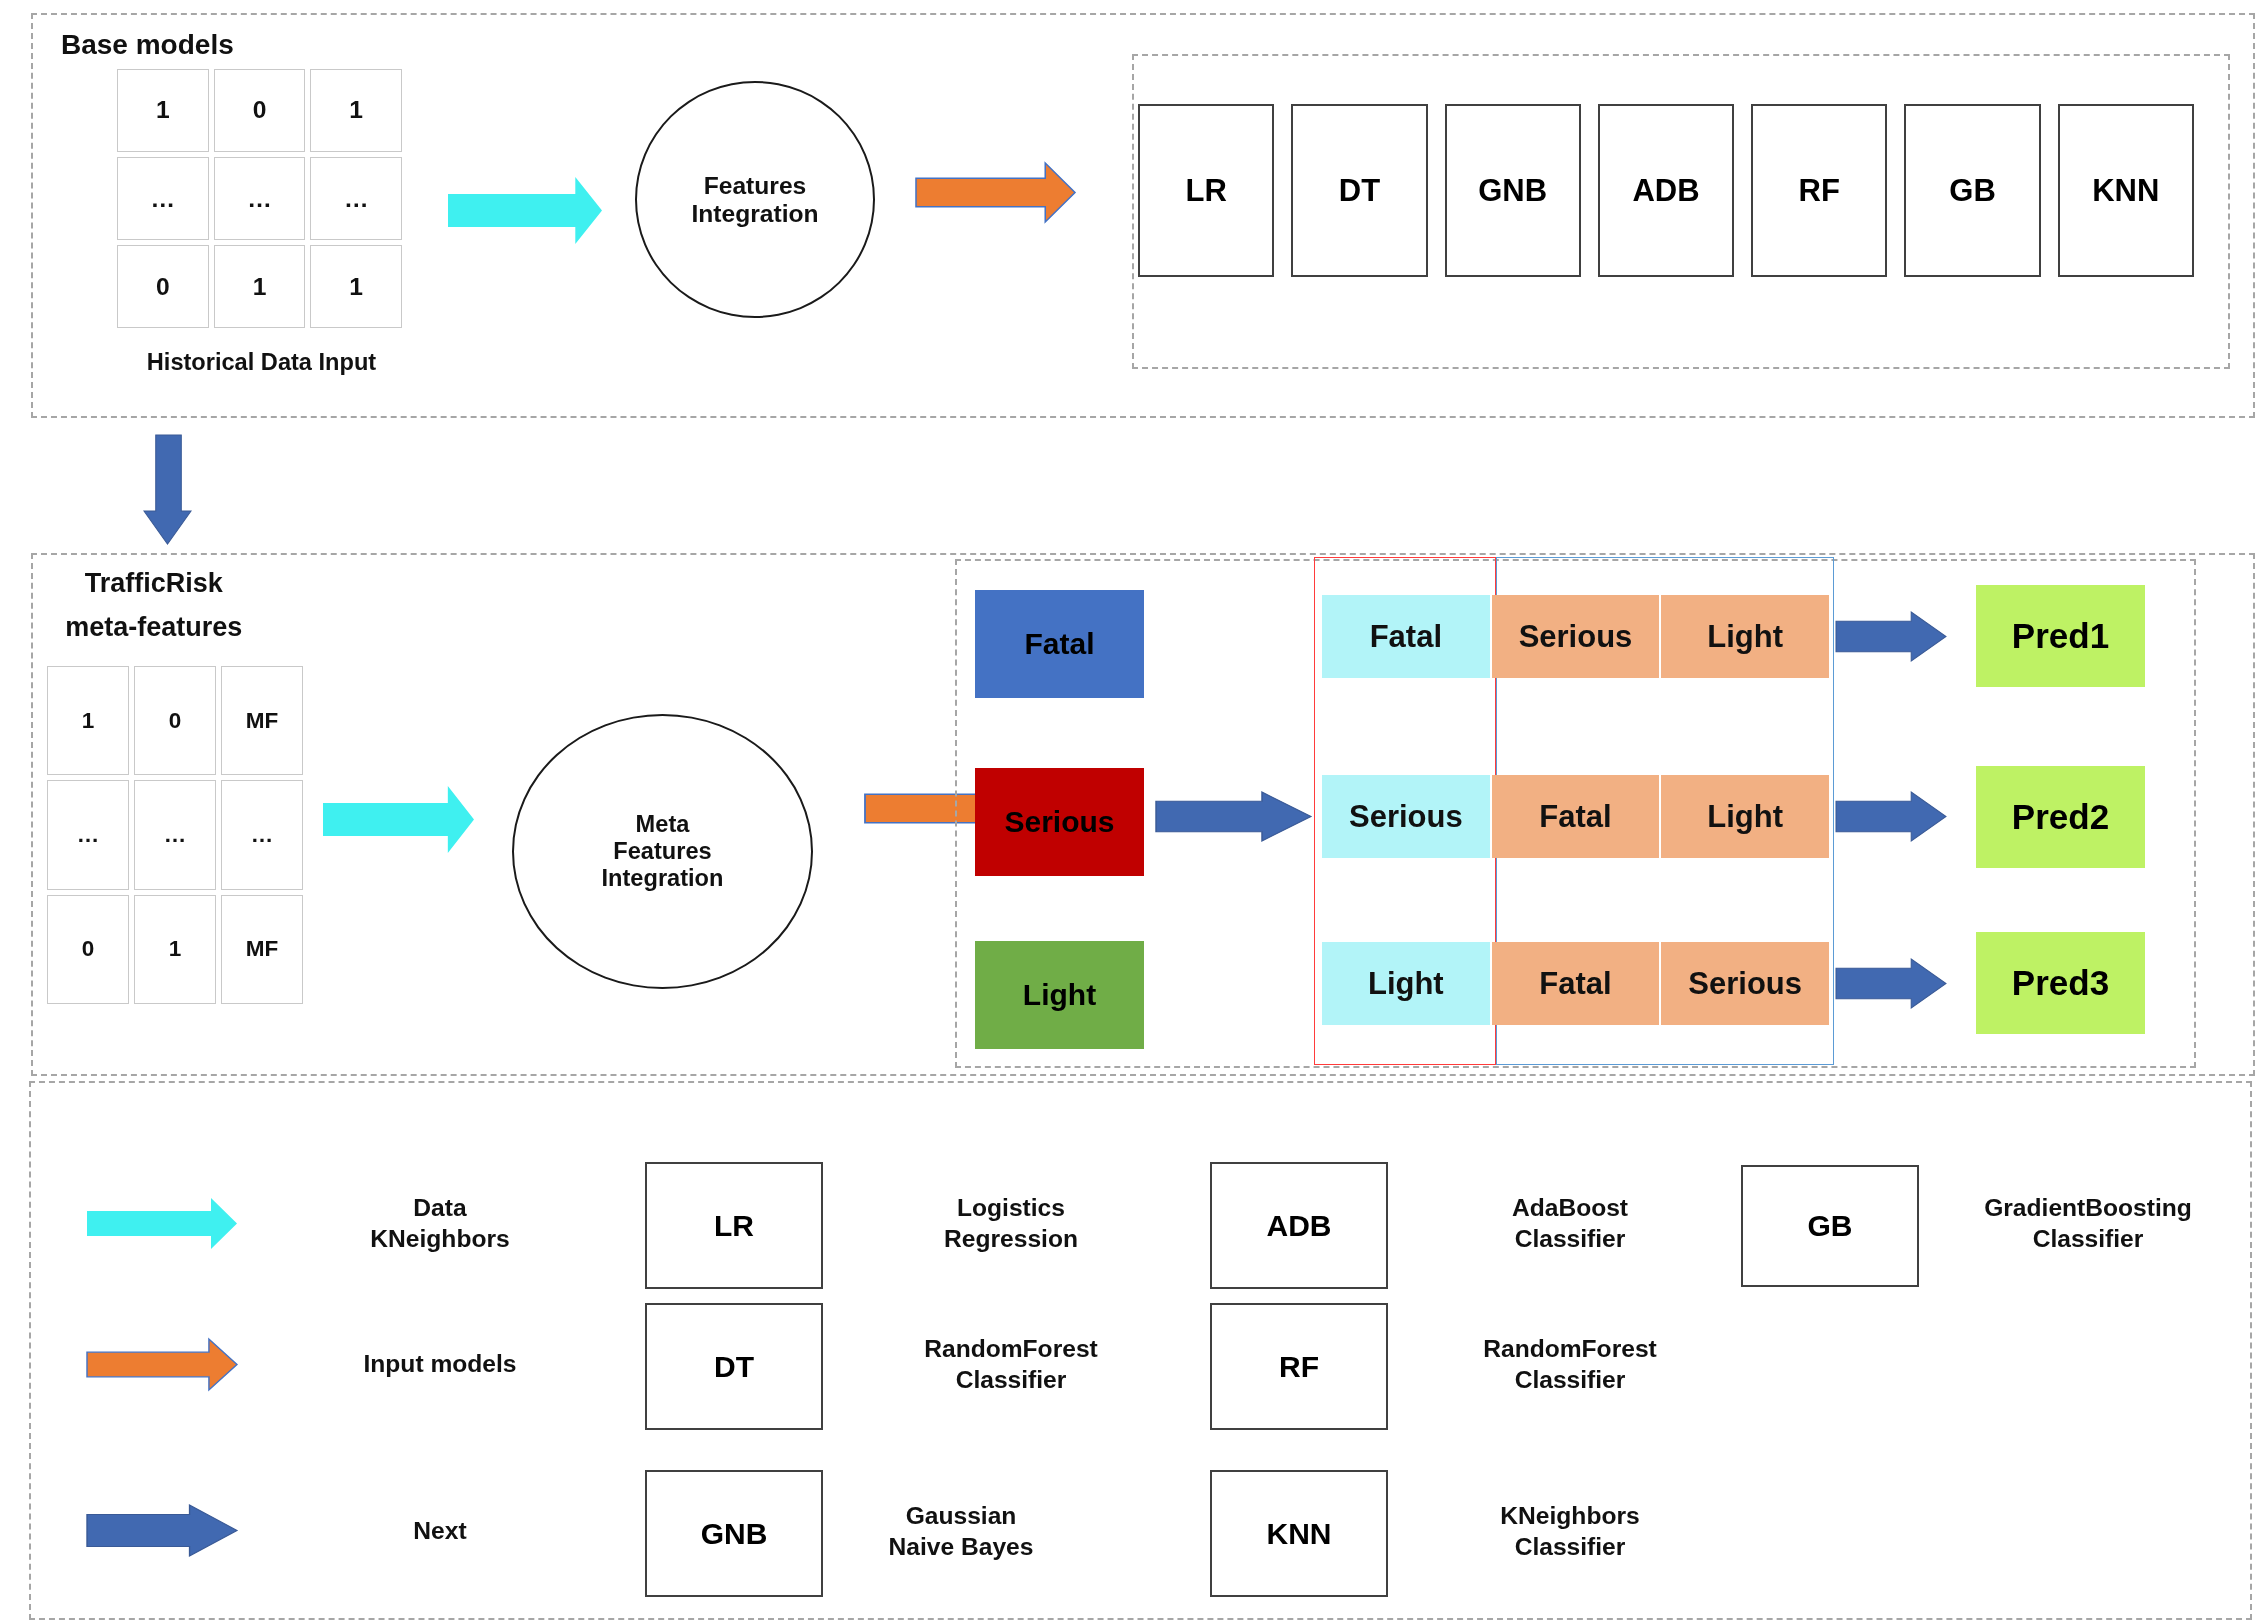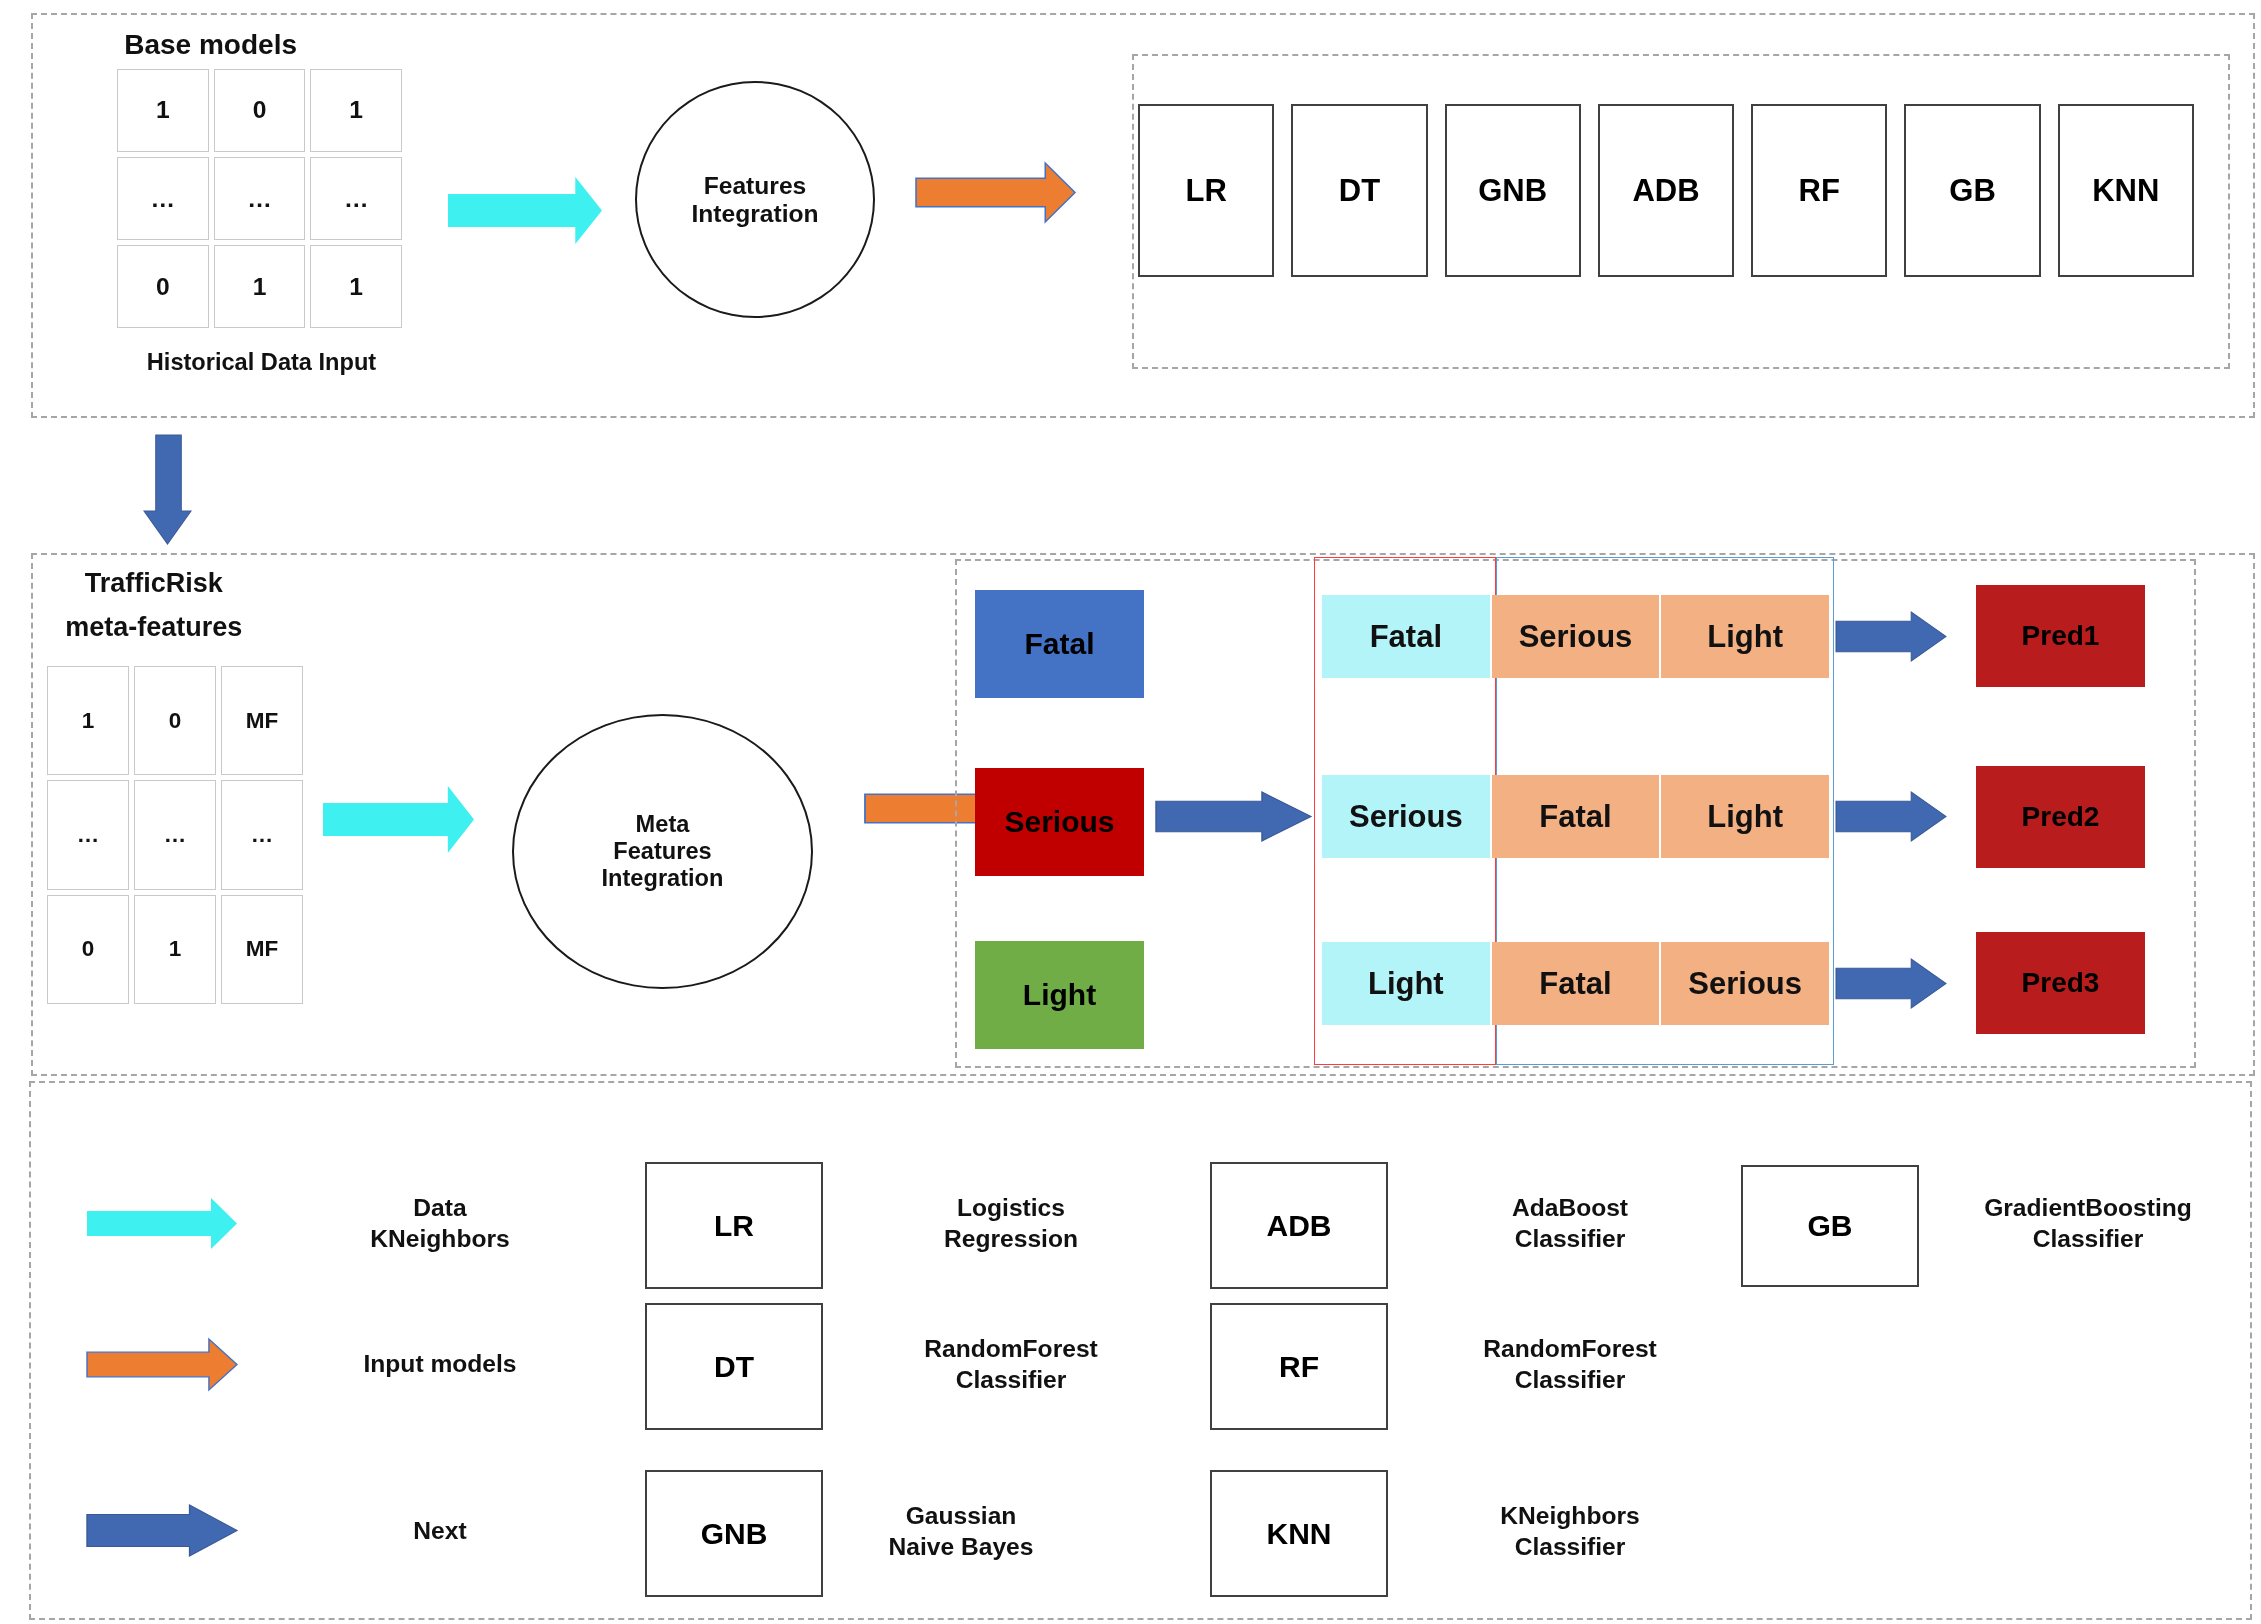--- a/index.html
+++ b/index.html
@@ -16,39 +16,39 @@
   .models-row{position:absolute;display:flex;gap:17px;}
   .modelbox{flex:1;border:2px solid #404040;background:#fff;display:flex;align-items:center;justify-content:center;
             font-size:31px;font-weight:bold;color:#000;}
   .classbox{position:absolute;display:flex;align-items:center;justify-content:center;
             font-size:30px;font-weight:bold;color:#000;}
   .cellrow{position:absolute;display:flex;gap:2px;}
   .tcell{flex:1;display:flex;align-items:center;justify-content:center;font-size:31px;font-weight:bold;color:#111;}
   .tcell.cyan{background:#B2F4F8;}
   .tcell.orange{background:#F2B083;}
   .outline{position:absolute;background:transparent;}
-  .predbox{position:absolute;background:#b91c1c;display:flex;align-items:center;justify-content:center;
-           font-size:28px;font-weight:bold;color:#000;}
+  .predbox{position:absolute;background:#bef264;display:flex;align-items:center;justify-content:center;
+           font-size:35px;font-weight:bold;color:#000;}
   .legendbox{position:absolute;border:2px solid #404040;background:#fff;display:flex;align-items:center;
              justify-content:center;font-size:30px;font-weight:bold;color:#000;}
   .vcenter{position:absolute;display:flex;flex-direction:column;justify-content:center;
            text-align:center;line-height:1.25;}
   svg.arrow{position:absolute;overflow:visible;}
   .fill-cyan{fill:#3FF0F0;stroke:none;}
   .fill-orange{fill:#ED7D31;stroke:#4472C4;stroke-width:3;}
   .fill-blue{fill:#4169B1;stroke:#3A5A96;stroke-width:2;}
 </style>
 </head>
 <body>
 
 <div class="page">
 
   <div class="dashed-box" style="left:31px;top:12.8px;width:2220px;height:401px"></div>
 
-  <div class="txt" style="left:61px;top:28px;width:236px;font-size:28px;text-align:right">Base models</div>
+  <div class="txt" style="left:61px;top:28px;width:236px;font-size:28px;text-align:left">Base models</div>
 
   <div class="matrix" style="left:117px;top:69px;width:285px;height:259px">
     <div class="mcell">1</div>
     <div class="mcell">0</div>
     <div class="mcell">1</div>
     <div class="mcell">…</div>
     <div class="mcell">…</div>
     <div class="mcell">…</div>
     <div class="mcell">0</div>
     <div class="mcell">1</div>

